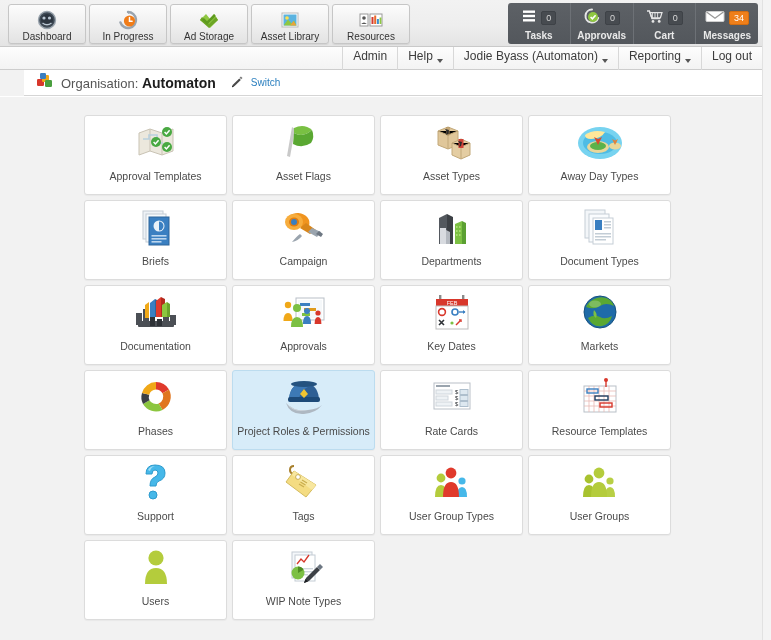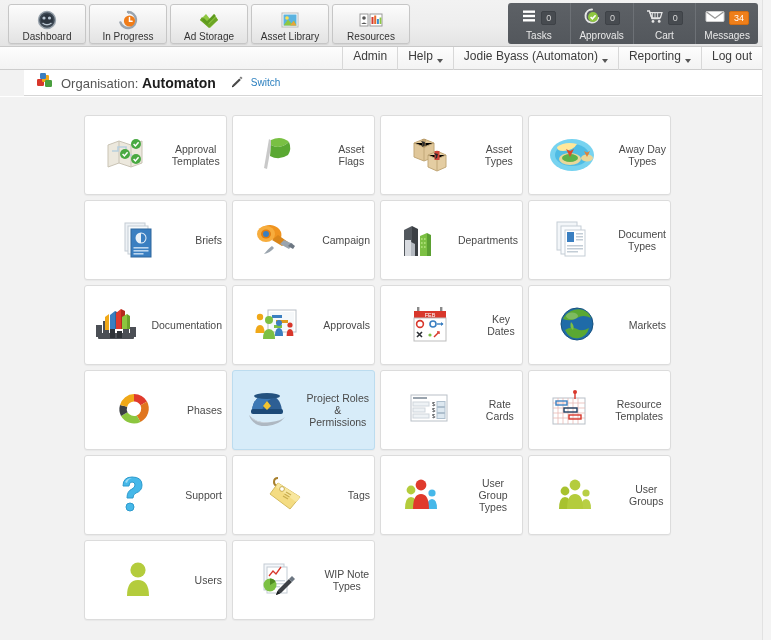--- a/index.html
+++ b/index.html
@@ -50,21 +50,21 @@
     padding-top:2px;
   }
   .dk-btn:last-child{ border-right:none; }
   .dk-top{ display:flex; align-items:center; gap:4px; height:20px; }
   .dk-count{
     background:#474b50; color:#d8d8d8; font-size:9px;
     padding:1px 4px; border-radius:2px; min-width:14px; text-align:center;
     border:1px solid #3e4247;
   }
   .dk-count.alert{ background:#ef7f1a; color:#fff; border-color:#d46d10; }
-  .dk-lbl{ font-size:10px; color:#e9e9e9; margin-top:2px; white-space:nowrap; }
+  .dk-lbl{ font-size:10px; color:#e9e9e9; margin-top:2px; white-space:nowrap;font-weight:bold; }
 
   
   .subbar{
     position:absolute; left:0; top:47px; width:762px; height:23px;
     background:linear-gradient(to bottom,#fdfdfd 0%,#f3f3f3 100%);
     border-bottom:1px solid #cdcdcd;
     display:flex; justify-content:flex-end; align-items:stretch;
   }
   .subitem{
     display:flex; align-items:flex-end; gap:4px;
@@ -102,21 +102,21 @@
     position:absolute; left:84px; top:18px;
     width:600px;
     display:flex; flex-wrap:wrap;
   }
   .tile{
     width:143px; height:80px;
     margin-right:5px; margin-bottom:5px;
     background:#fff;
     border:1px solid #dcdcdc;
     border-radius:3px;
-    display:flex; flex-direction:row;
+    display:flex; flex-direction:column;
     align-items:center; justify-content:flex-start;
     cursor:pointer;
     box-shadow:0 1px 1px rgba(0,0,0,.04);
     position:relative;
   }
   .tile:nth-child(4n){ margin-right:0; }
   .tile.sel{ background:#d7ecf9; border-color:#bcdcef; }
   .tile .t-ico{
     height:54px; display:flex; align-items:center; justify-content:center;
     width:100%;

